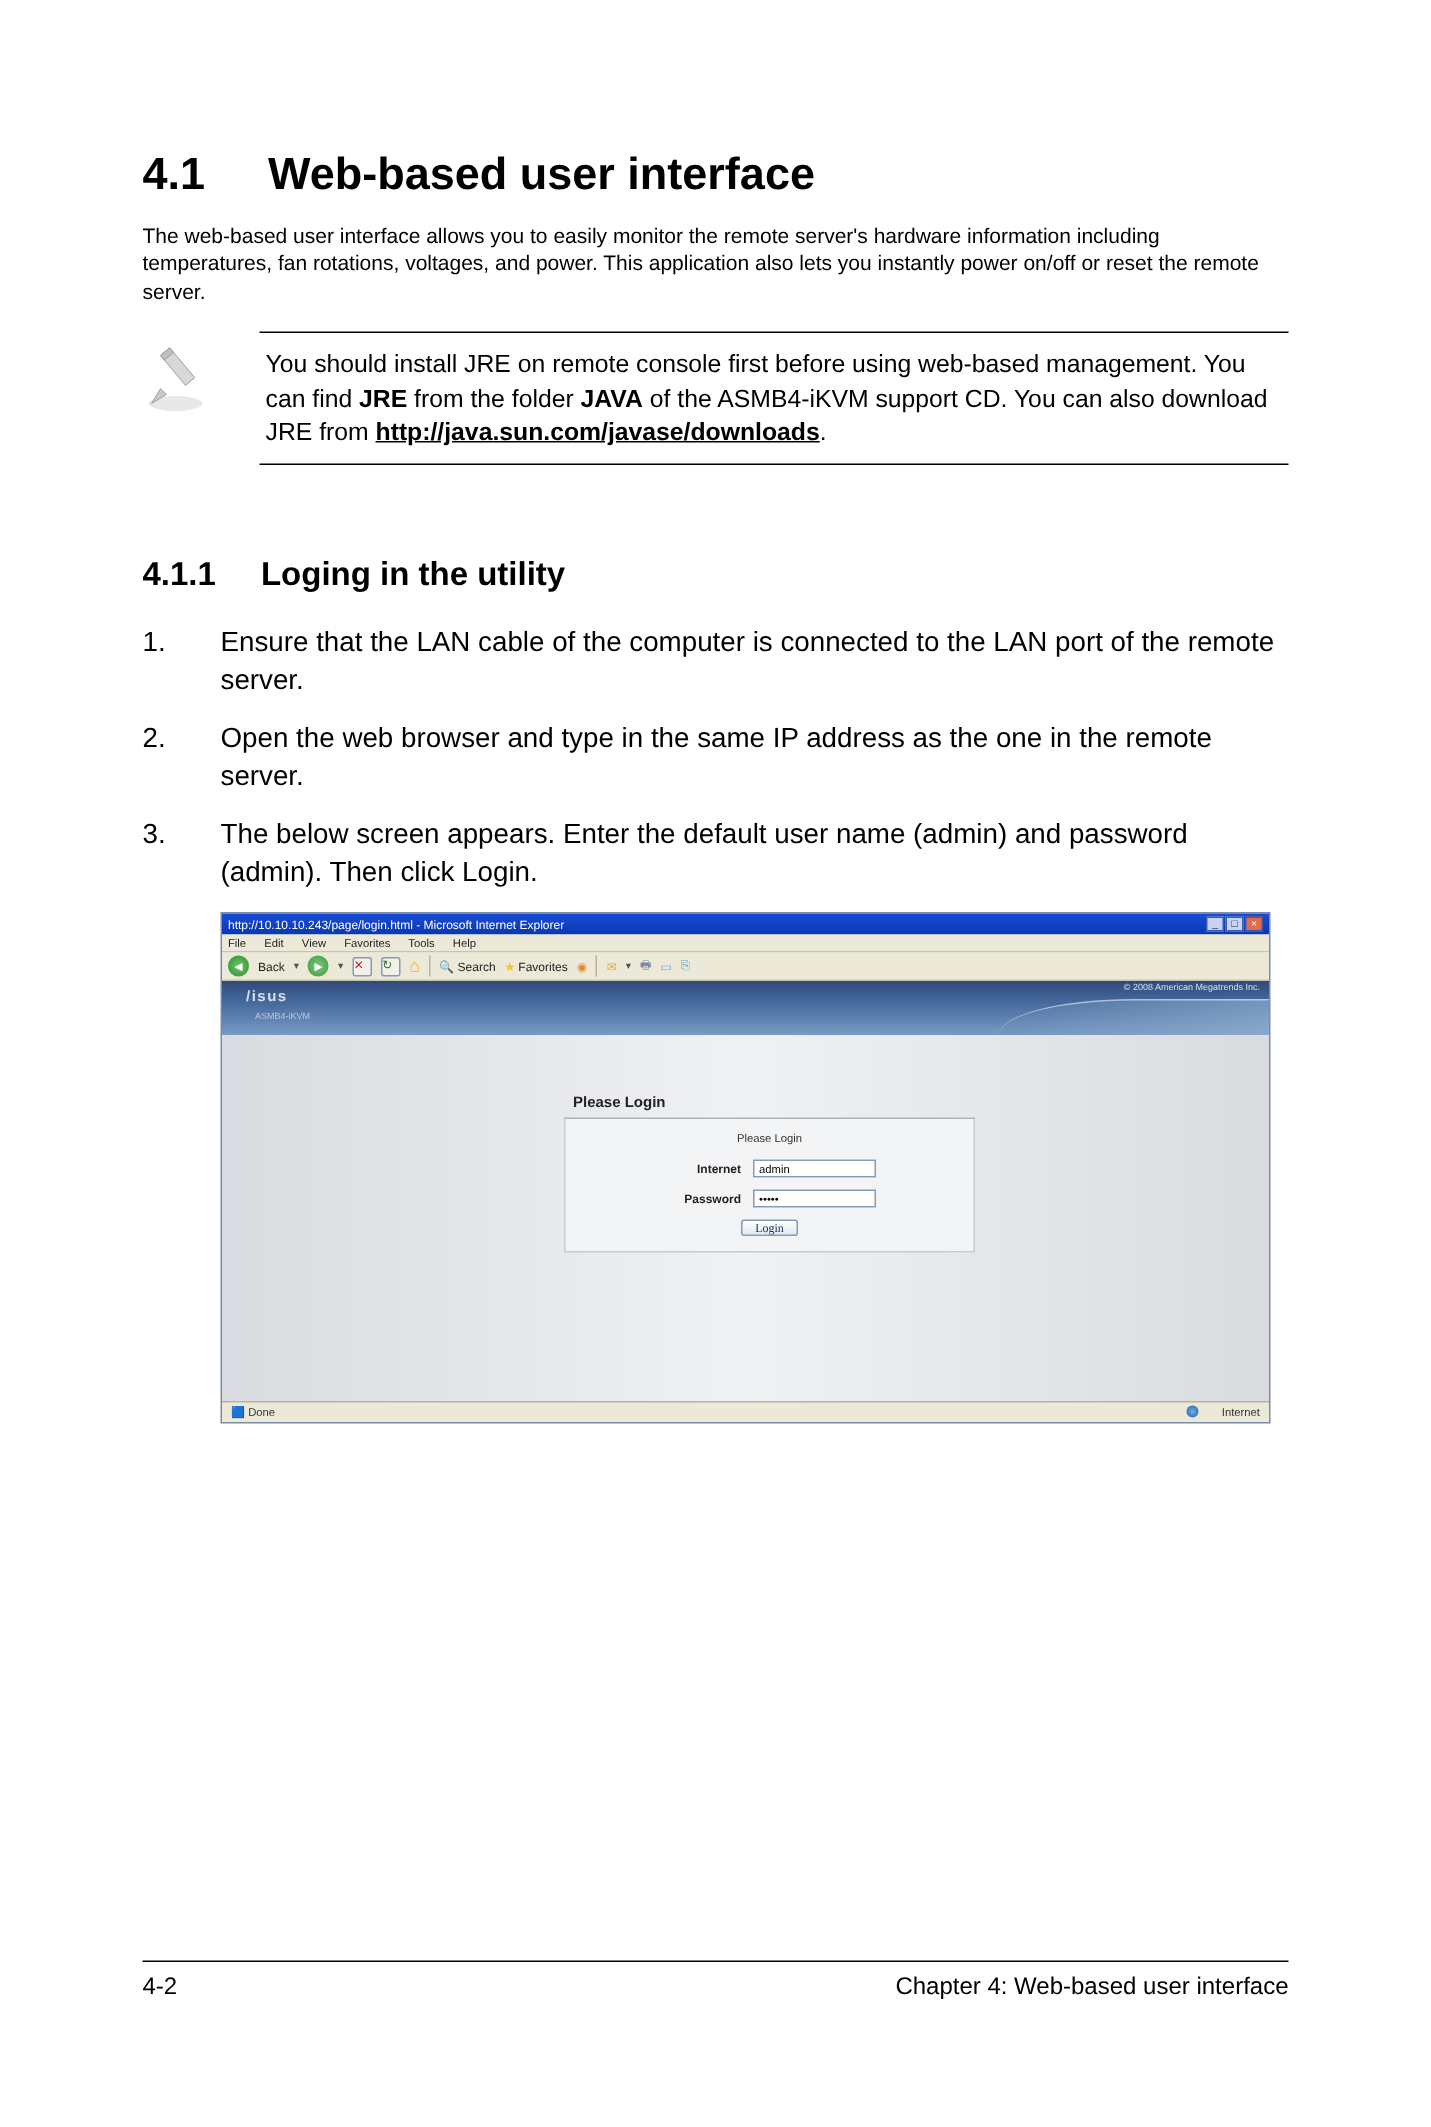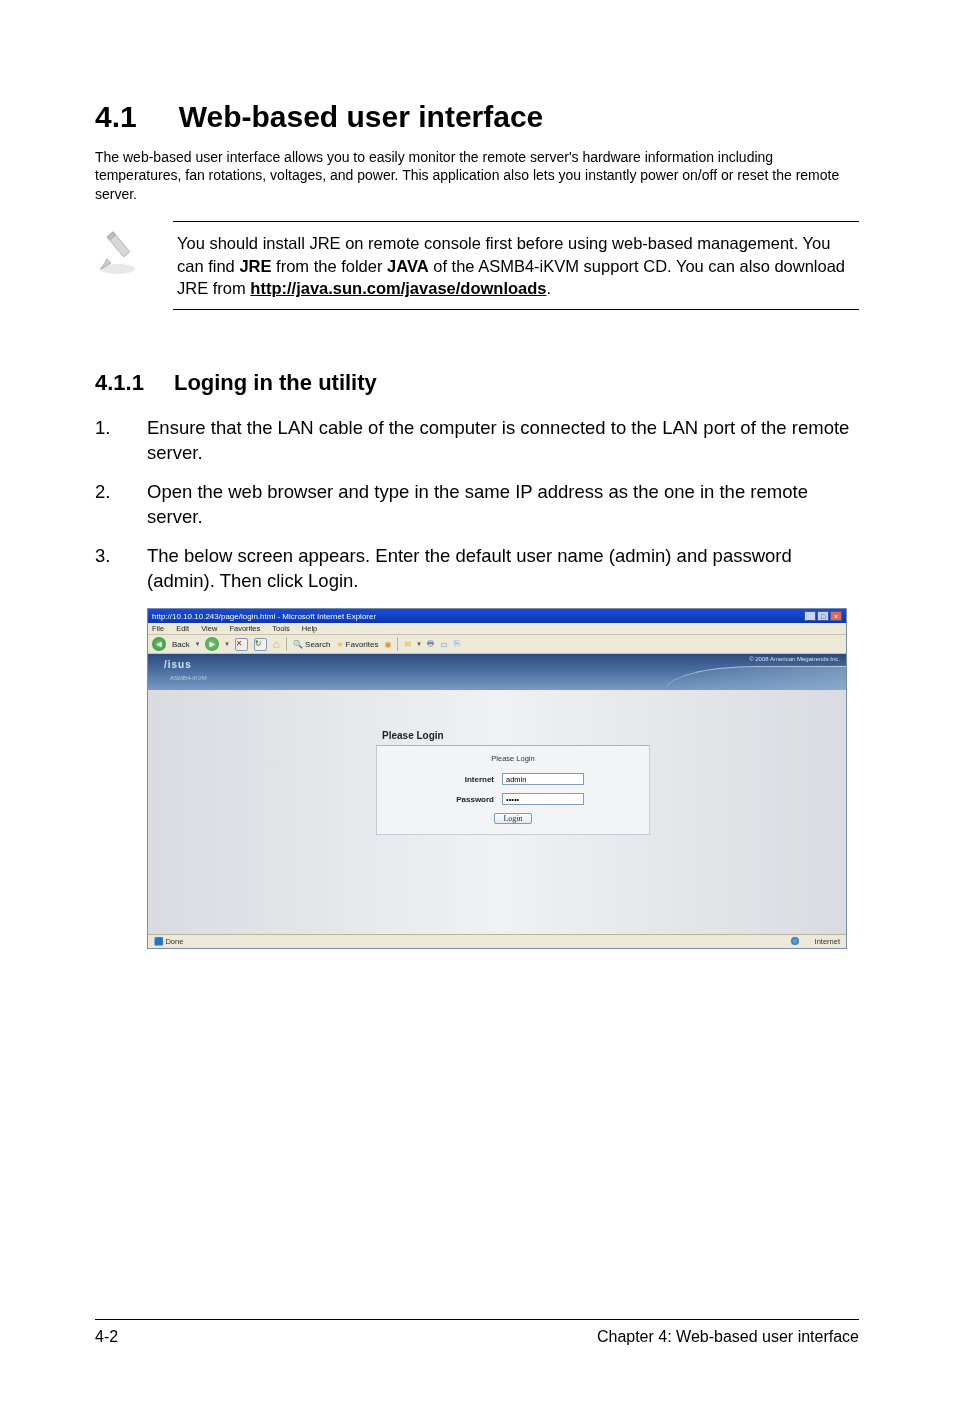--- a/index.html
+++ b/index.html
@@ -226,21 +226,21 @@
     justify-content:space-between;
     padding:0 6px;
     font-size:7.5px;
     color:#333;
   }
   .ie-status .zone { display:flex; gap:16px; }
   .globe { width:8px;height:8px;border-radius:50%;background:radial-gradient(#6fb0e8,#1a5ea8); }
   .footer {
     position:absolute;
     left:95px; right:95px;
-    bottom:72px;
+    bottom:84px;
     border-top:1px solid #000;
     padding-top:8px;
     display:flex;
     justify-content:space-between;
     font-size:16px;
   }
 </style>
 </head>
 <body>
 

